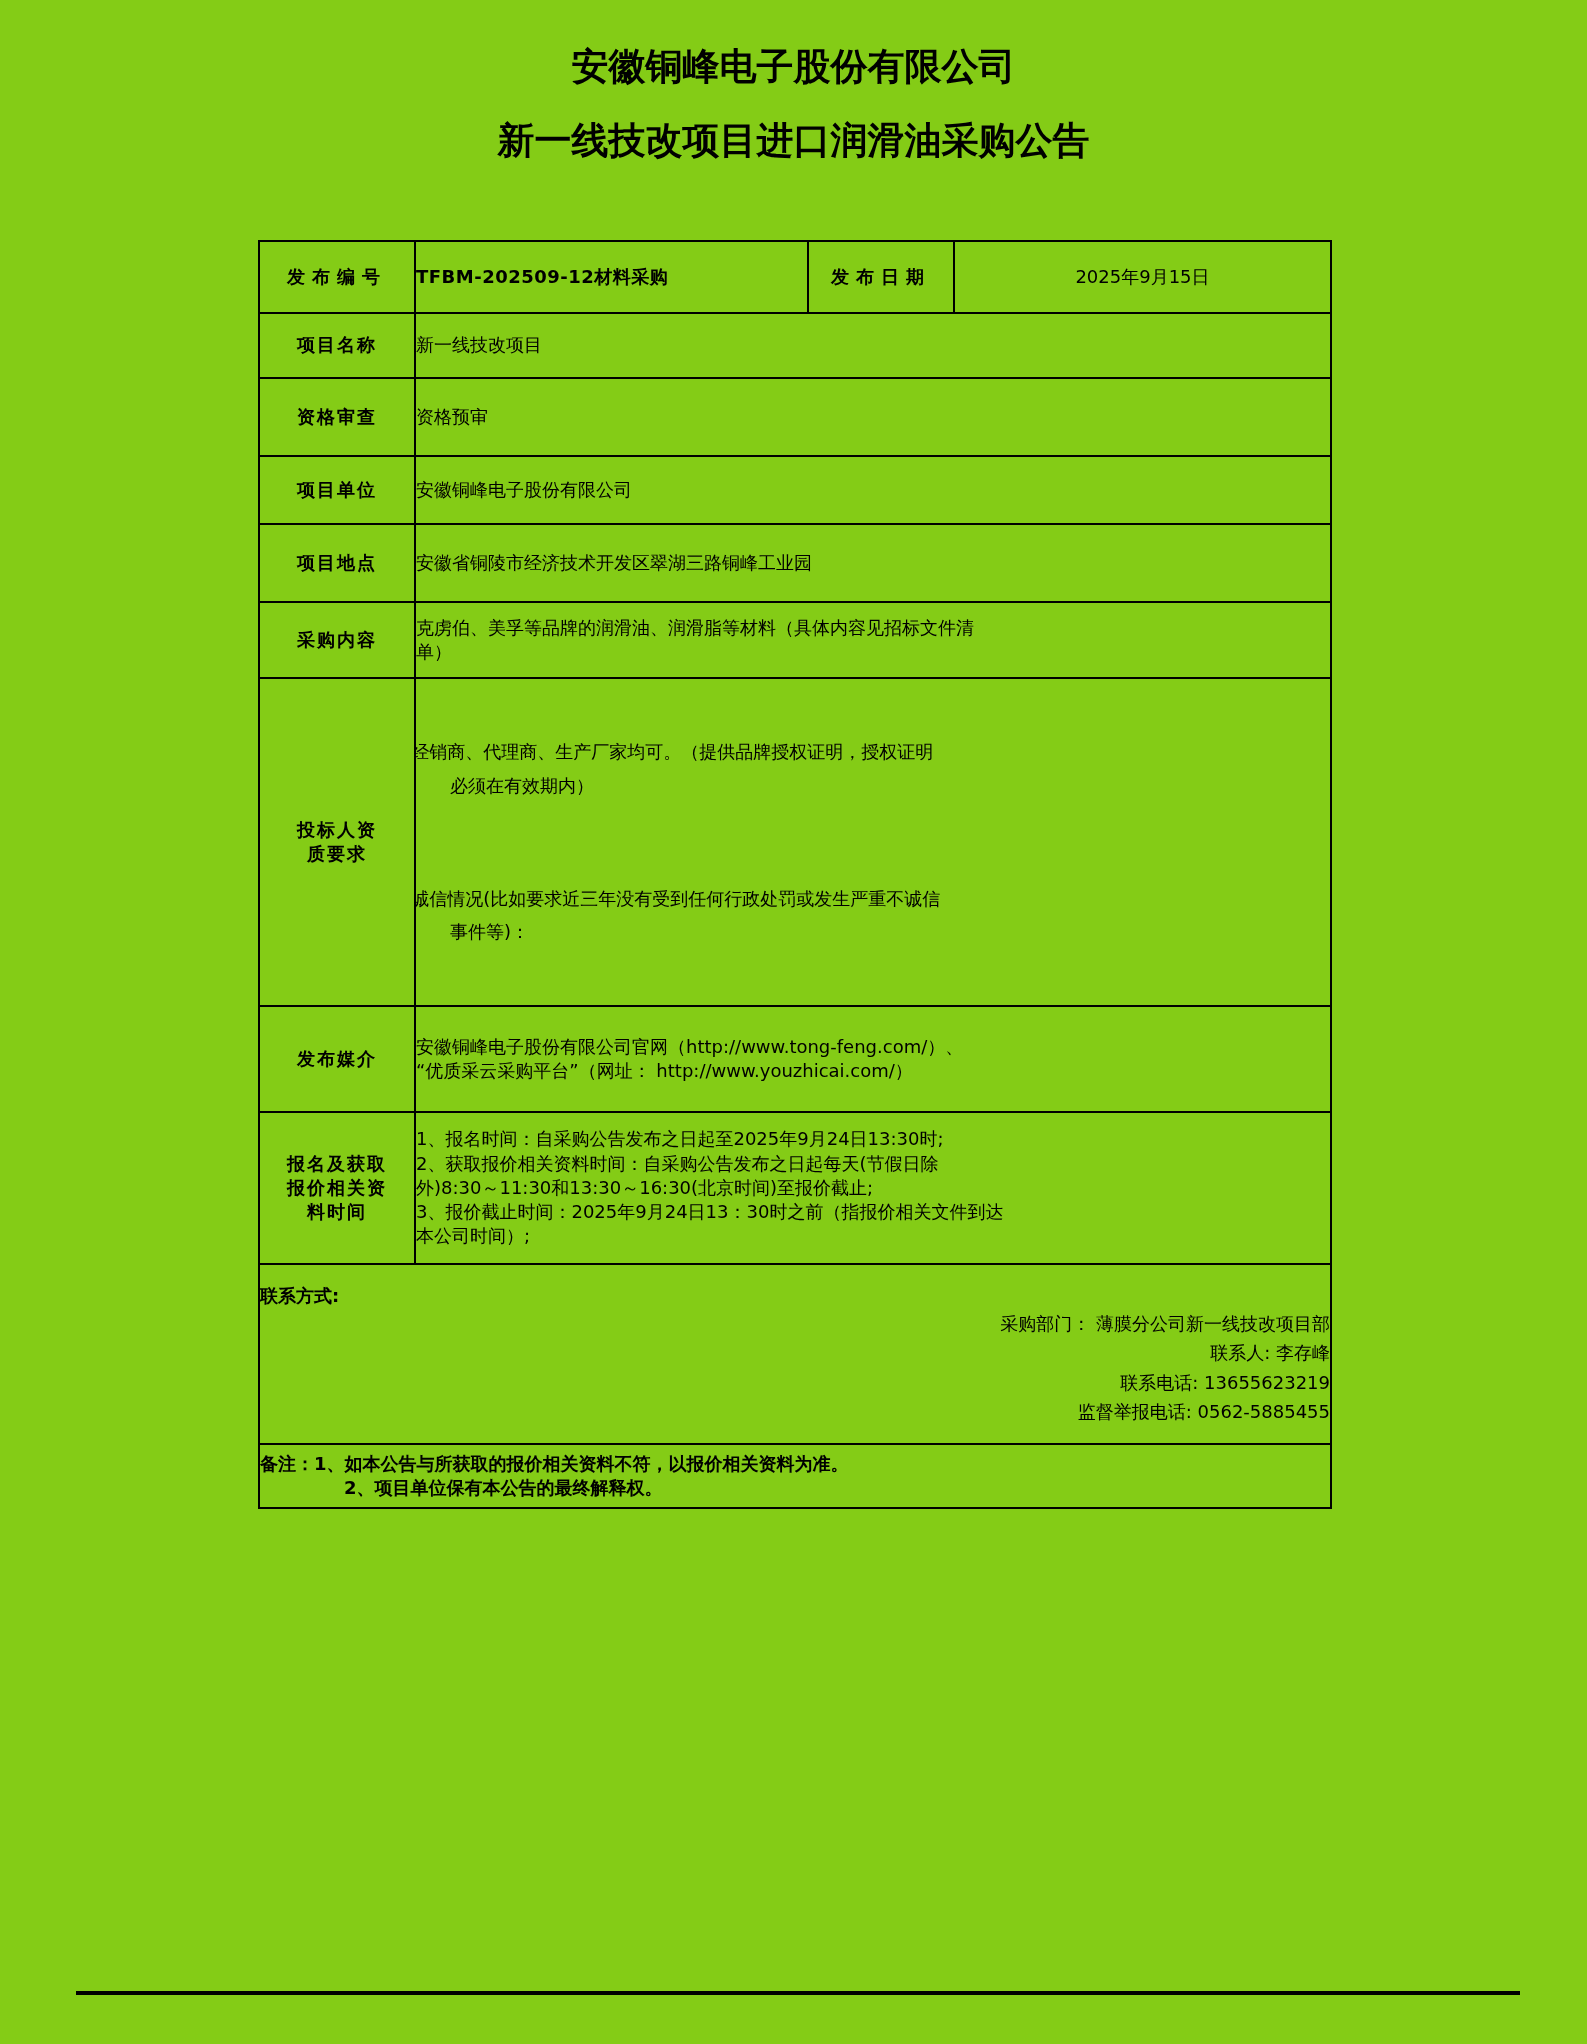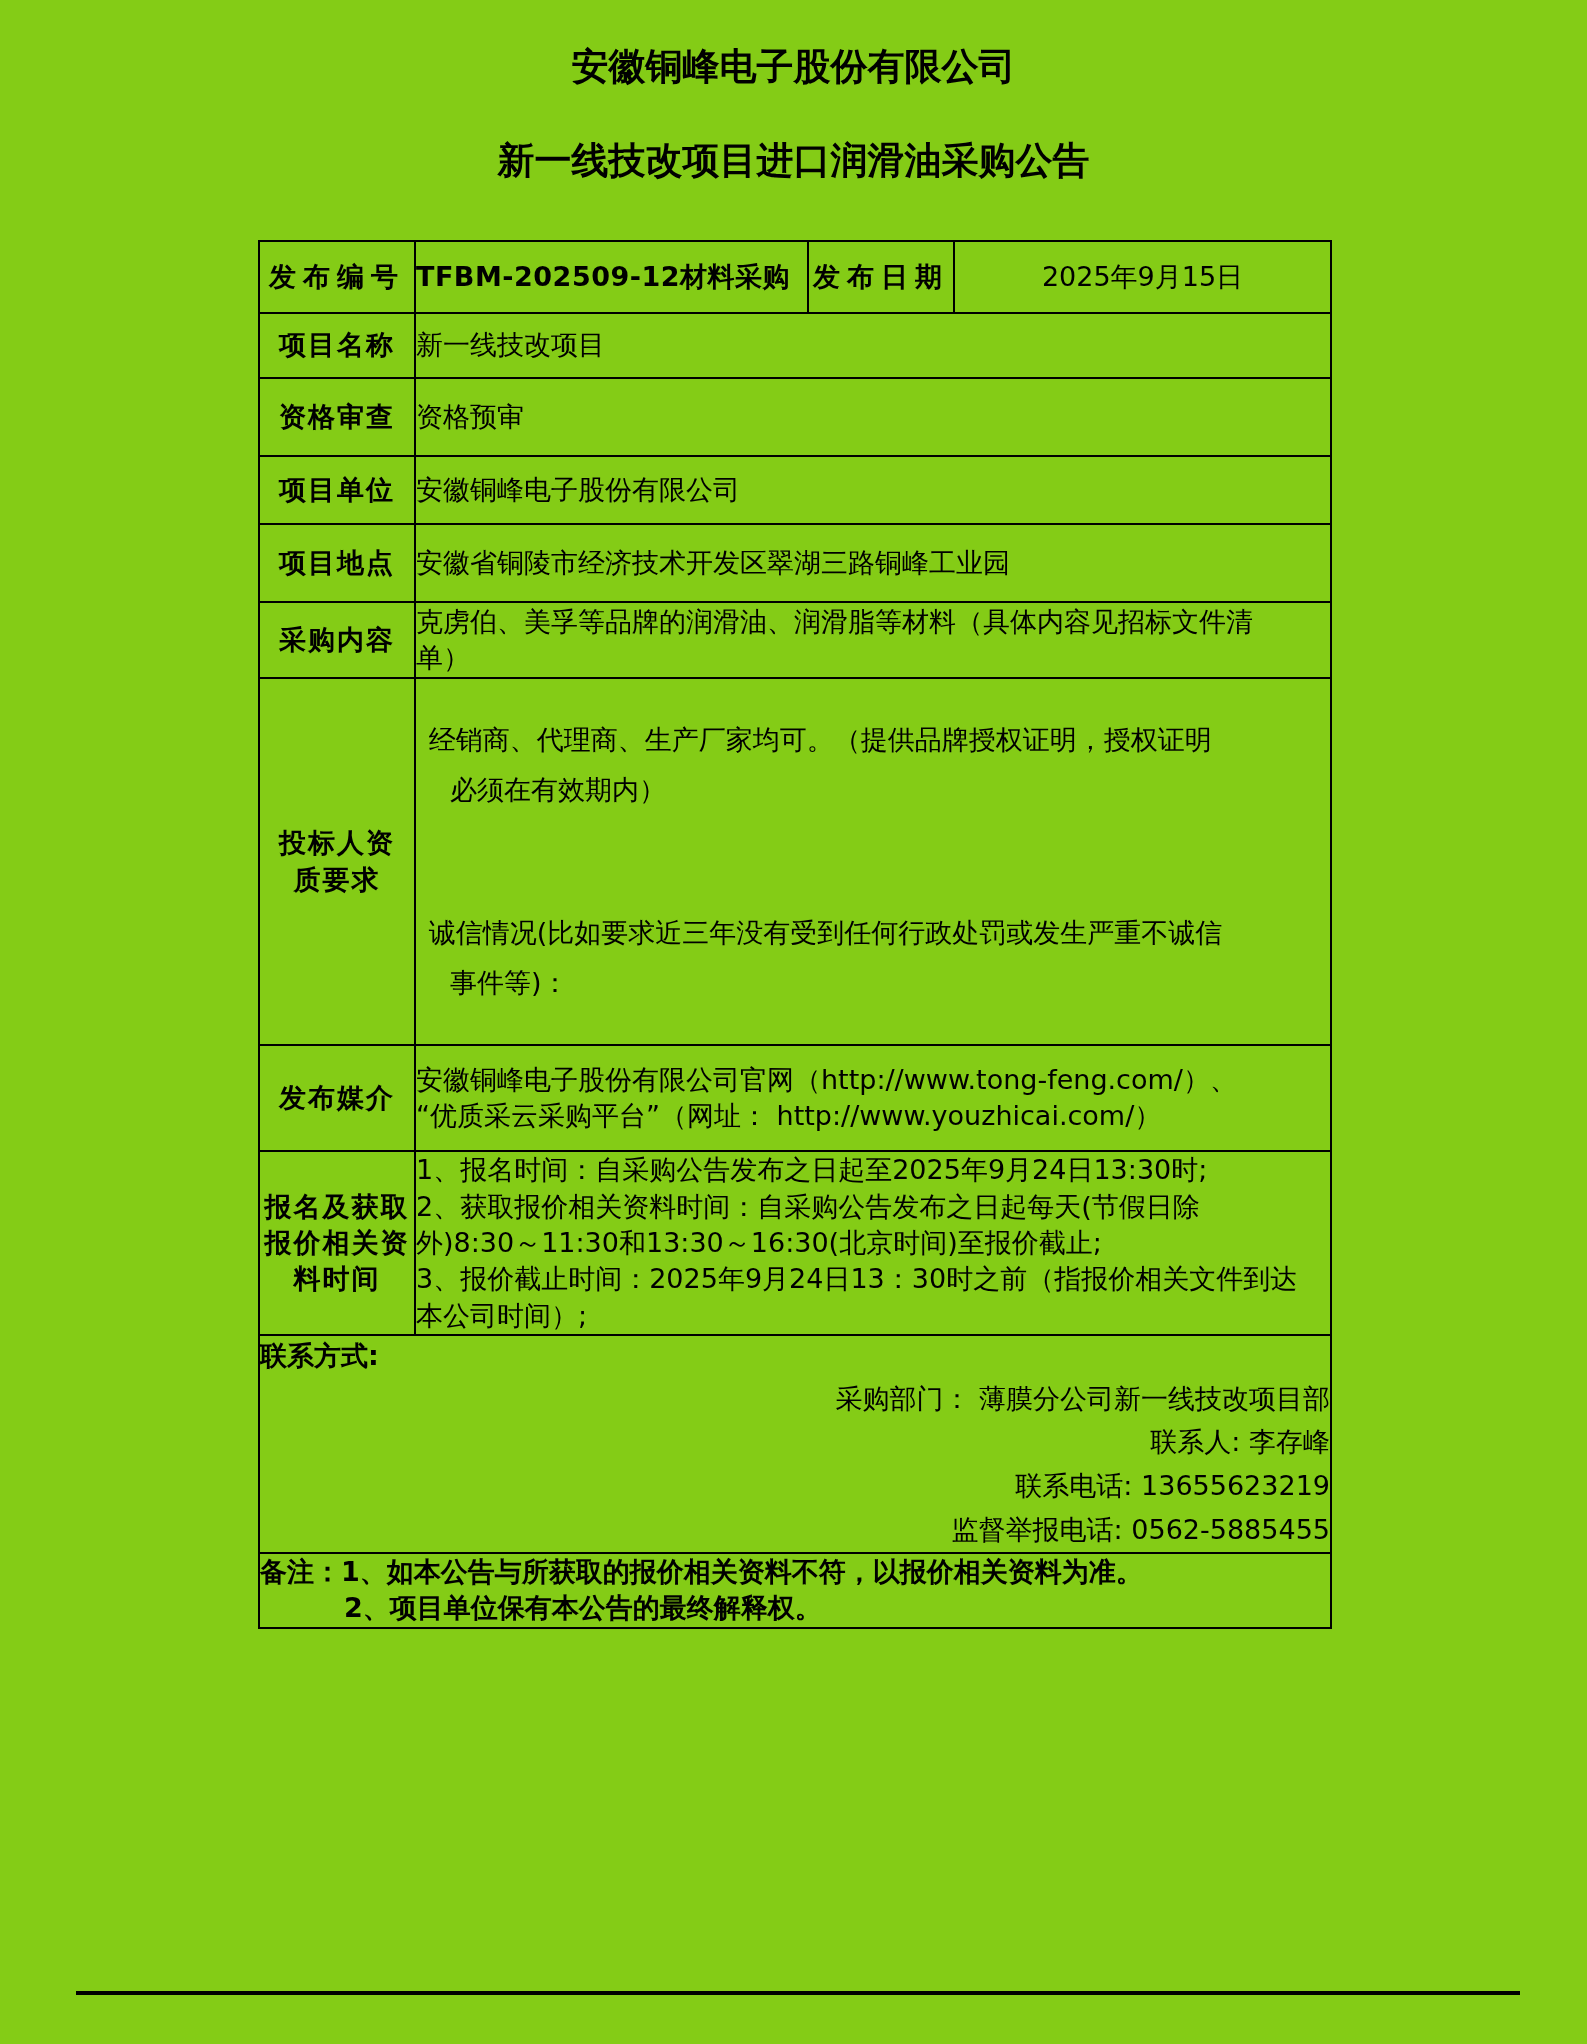--- a/index.html
+++ b/index.html
@@ -19,34 +19,34 @@
   .doc-title {
     position: absolute;
     left: 0;
     width: 100%;
     margin: 0;
     text-align: center;
     font-weight: bold;
     color: #000000;
   }
   .doc-title.t1 { top: 42px;  font-size: 37px; }
-  .doc-title.t2 { top: 136px; font-size: 37px; }
+  .doc-title.t2 { top: 116px; font-size: 37px; }
 
   table.announcement {
     position: absolute;
     left: 258px;
     top: 240px;
     width: 1072px;
     border-collapse: collapse;
     table-layout: fixed;
   }
   table.announcement td {
     border: 2px solid #000000;
     padding: 0;
-    font-size: 27px;
+    font-size: 18px;
     line-height: 1.35;
     color: #000000;
     vertical-align: middle;
     overflow: hidden;
     box-sizing: border-box;
   }
   .label-cell {
     text-align: center;
     font-weight: bold;
     white-space: pre-line;

